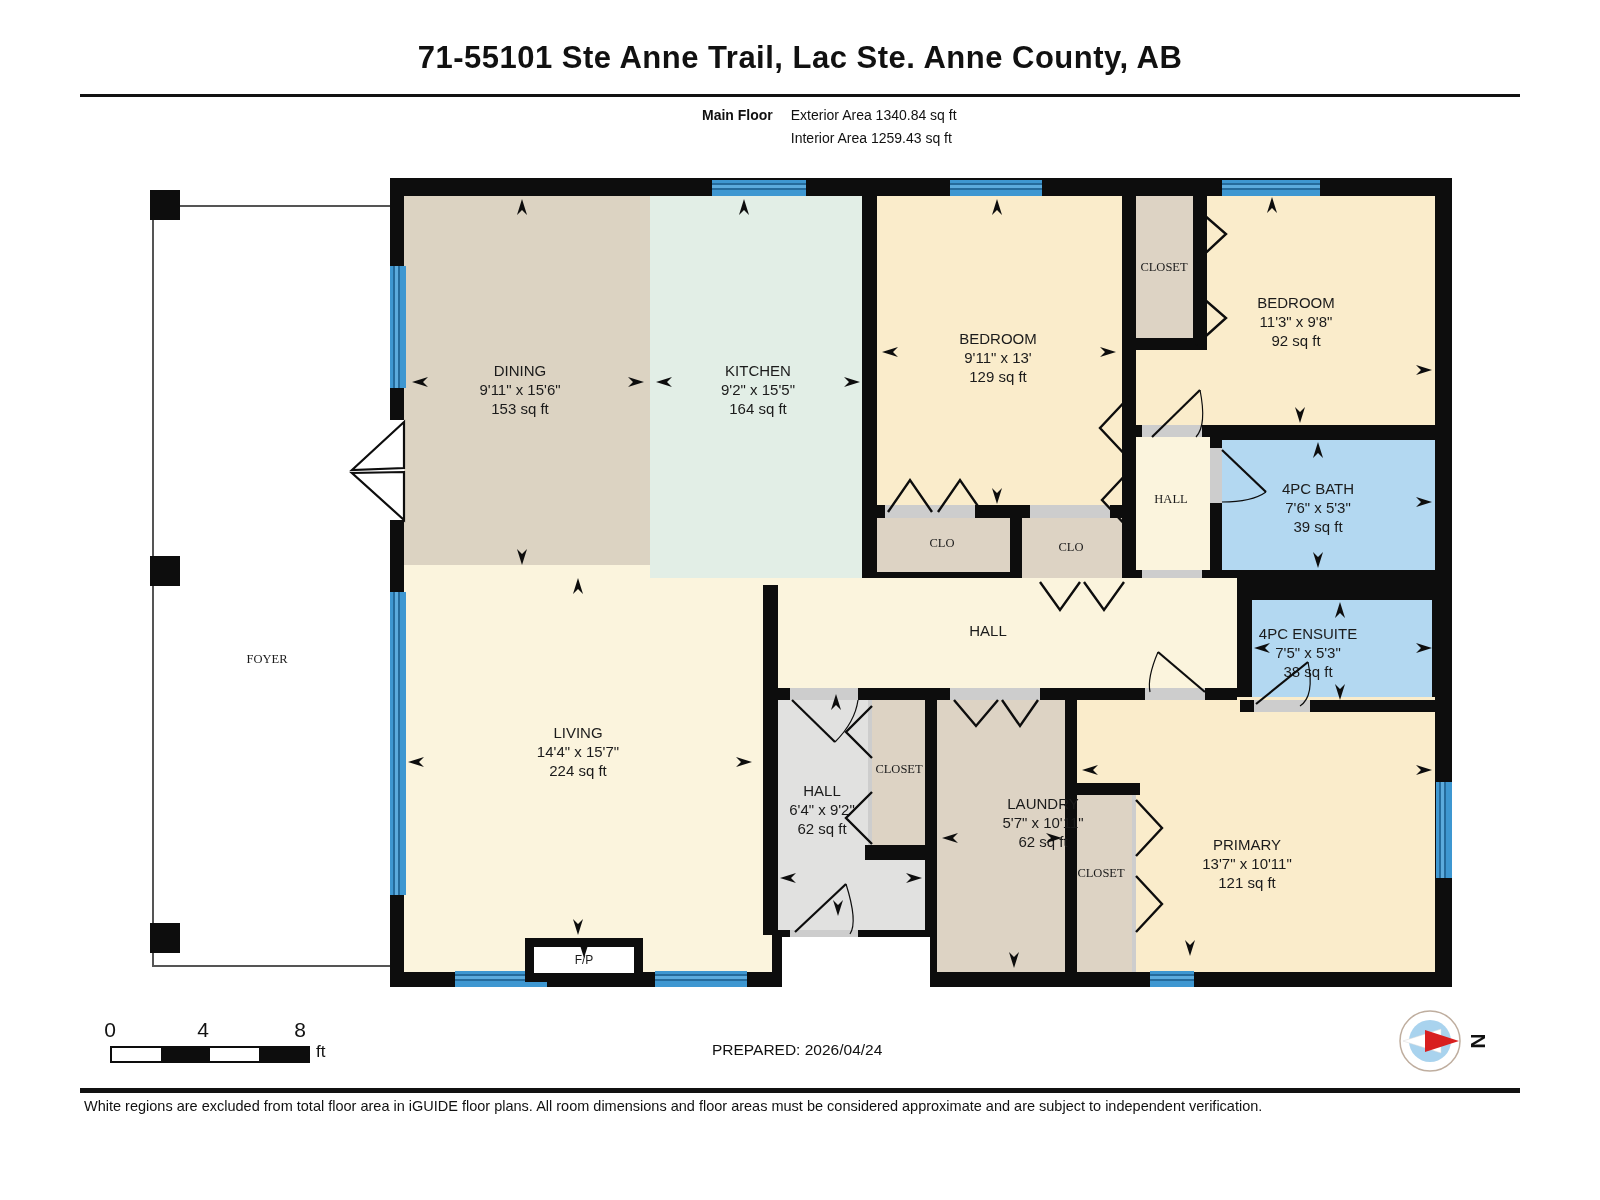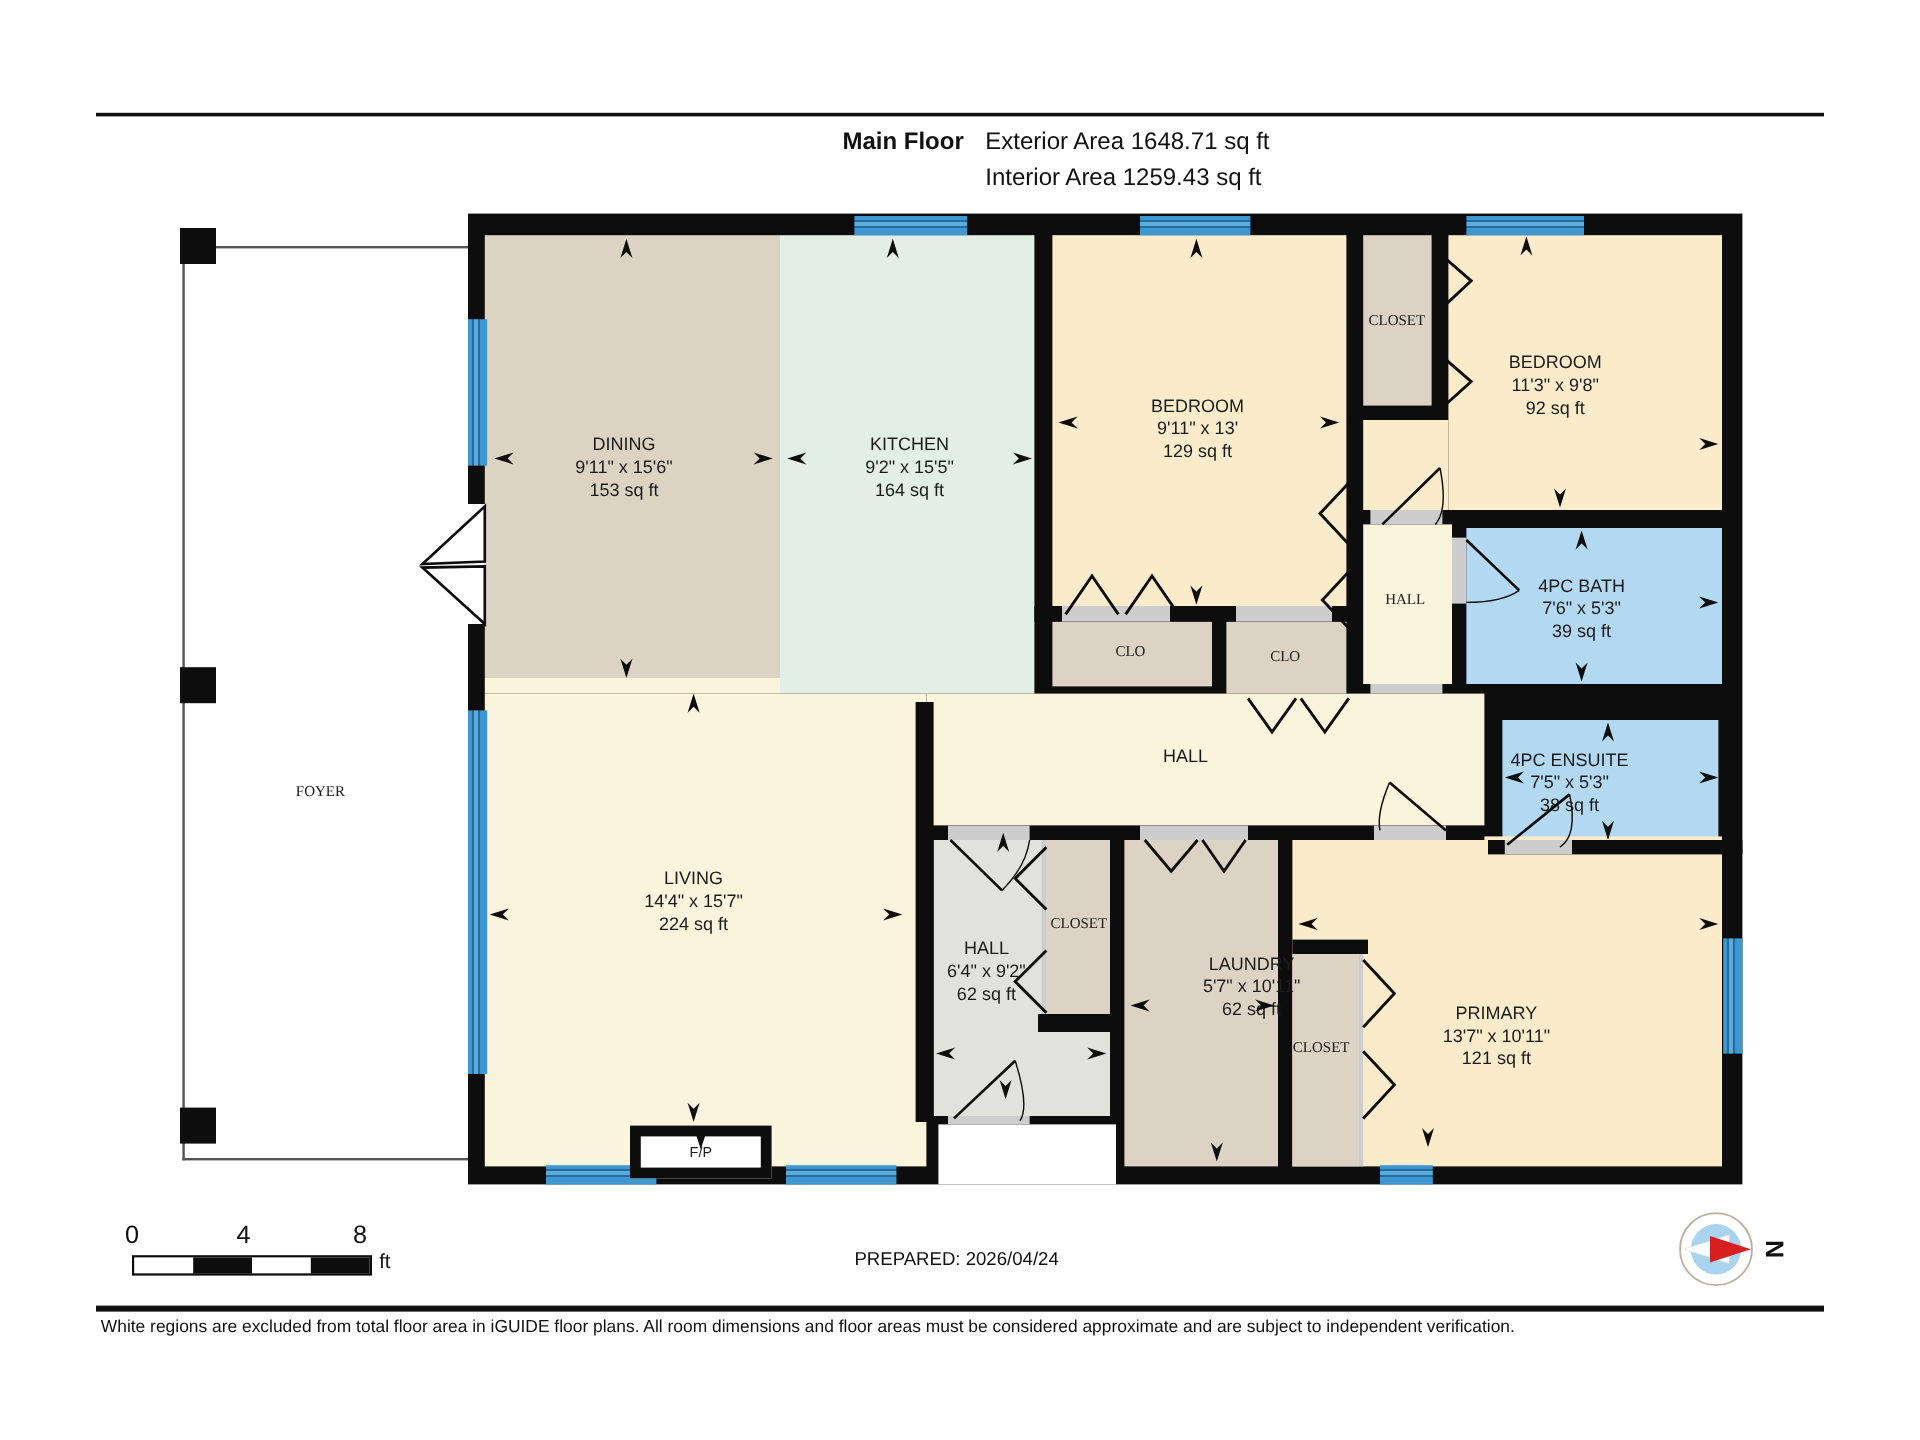--- a/index.html
+++ b/index.html
@@ -2,21 +2,21 @@
 <html><head>
 <meta charset="utf-8">
 <style>
   html,body{margin:0;padding:0;background:#fff;}
   .canvas{position:relative;width:1600px;height:1200px;background:#fff;overflow:hidden;
           font-family:"Liberation Sans", sans-serif;color:#111;}
   .abs{position:absolute;}
   .title{position:absolute;left:0;top:40px;width:1600px;text-align:center;
          font-size:31px;font-weight:bold;letter-spacing:.5px;}
   .rule-top{position:absolute;left:80px;top:94px;width:1440px;height:3px;background:#111;}
-  .subhdr{position:absolute;left:702px;top:107px;display:flex;gap:18px;font-size:20px;}
+  .subhdr{position:absolute;left:702px;top:107px;display:flex;gap:18px;font-size:14px;}
   .subhdr .fl{font-weight:bold;}
   .subhdr .areas div{margin-bottom:7px;}
   .room{position:absolute;}
   .wall{position:absolute;background:#0d0d0d;}
   .thr{position:absolute;background:#cdcdcd;}
   .lbl{position:absolute;transform:translateX(-50%);text-align:center;font-size:15px;
        line-height:1.25;color:#1b1b1b;white-space:nowrap;z-index:6;}
   .lbl.small{font-size:12.5px;font-family:Liberation Serif, serif;}
   .win-h{position:absolute;z-index:4;background:linear-gradient(to bottom,
         #3e97d1 0 3px,#256b9c 3px 5px,#5cabdd 5px 8px,#256b9c 8px 10px,#3e97d1 10px 16px);}
@@ -37,25 +37,26 @@
   .sb-unit{position:absolute;left:316px;top:1042px;font-size:17px;}
   .prepared{position:absolute;left:712px;top:1041px;font-size:15.5px;}
   .rule-bottom{position:absolute;left:80px;top:1088px;width:1440px;height:5px;background:#111;}
   .disclaimer{position:absolute;left:84px;top:1098px;font-size:14.5px;white-space:nowrap;}
 </style>
 </head>
 <body>
 
 <div class="canvas">
 
+  <div class="title">71-55101 Ste Anne Trail, Lac Ste. Anne County, AB</div>
   <div class="rule-top"></div>
   <div class="subhdr">
     <div class="fl">Main Floor</div>
     <div class="areas">
-      <div>Exterior Area 1648.71 sq ft</div>
+      <div>Exterior Area 1340.84 sq ft</div>
       <div>Interior Area 1259.43 sq ft</div>
     </div>
   </div>
 
   <div class="deck"></div>
   <div class="post" style="left:150px;top:190px;"></div>
   <div class="post" style="left:150px;top:556px;"></div>
   <div class="post" style="left:150px;top:923px;"></div>
 
   <div class="wall" style="left:390px;top:178px;width:1062px;height:809px;z-index:0;"></div>

